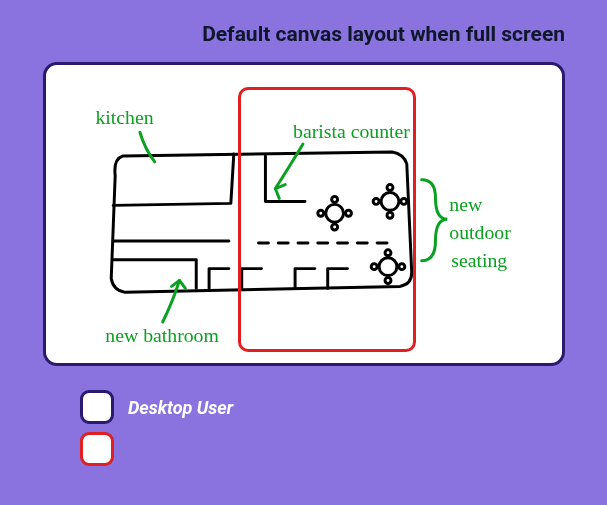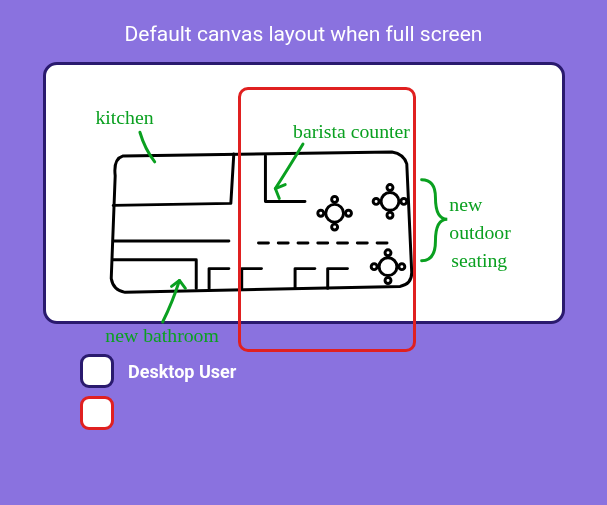--- a/index.html
+++ b/index.html
@@ -5,51 +5,52 @@
     * { box-sizing: border-box; margin: 0; padding: 0; }
     body {
       width: 607px;
       height: 505px;
       background: #8a72df;
       font-family: -apple-system, BlinkMacSystemFont, "Segoe UI", Roboto, sans-serif;
       padding: 22px 42px;
       overflow: hidden;
     }
     .title {
-      text-align: center;
-      color: #ffffff;
+      text-align: right;
+      color: #0f172a;
       font-size: 21px;
-      font-weight: 400;
+      font-weight: 700;
       margin-bottom: 16px;
     }
     .canvas-frame {
       width: 522px;
-      height: 262px;
+      height: 304px;
       background: white;
       border: 3px solid #2a1a6e;
       border-radius: 14px;
       position: relative;
       margin: 0 auto;
     }
     .mobile-viewport {
       position: absolute;
       left: 192px;
       top: 22px;
       width: 178px;
       height: 265px;
       border: 3px solid #e02020;
       border-radius: 10px;
     }
     .sketch {
       position: absolute;
       inset: 0;
     }
     .legend {
-      margin-top: 30px;
+      margin-top: 24px;
       margin-left: 38px;
+      font-style: italic;
     }
     .legend-row {
       display: flex;
       align-items: center;
       gap: 14px;
       margin-bottom: 8px;
     }
     .legend-swatch {
       width: 34px;
       height: 34px;

